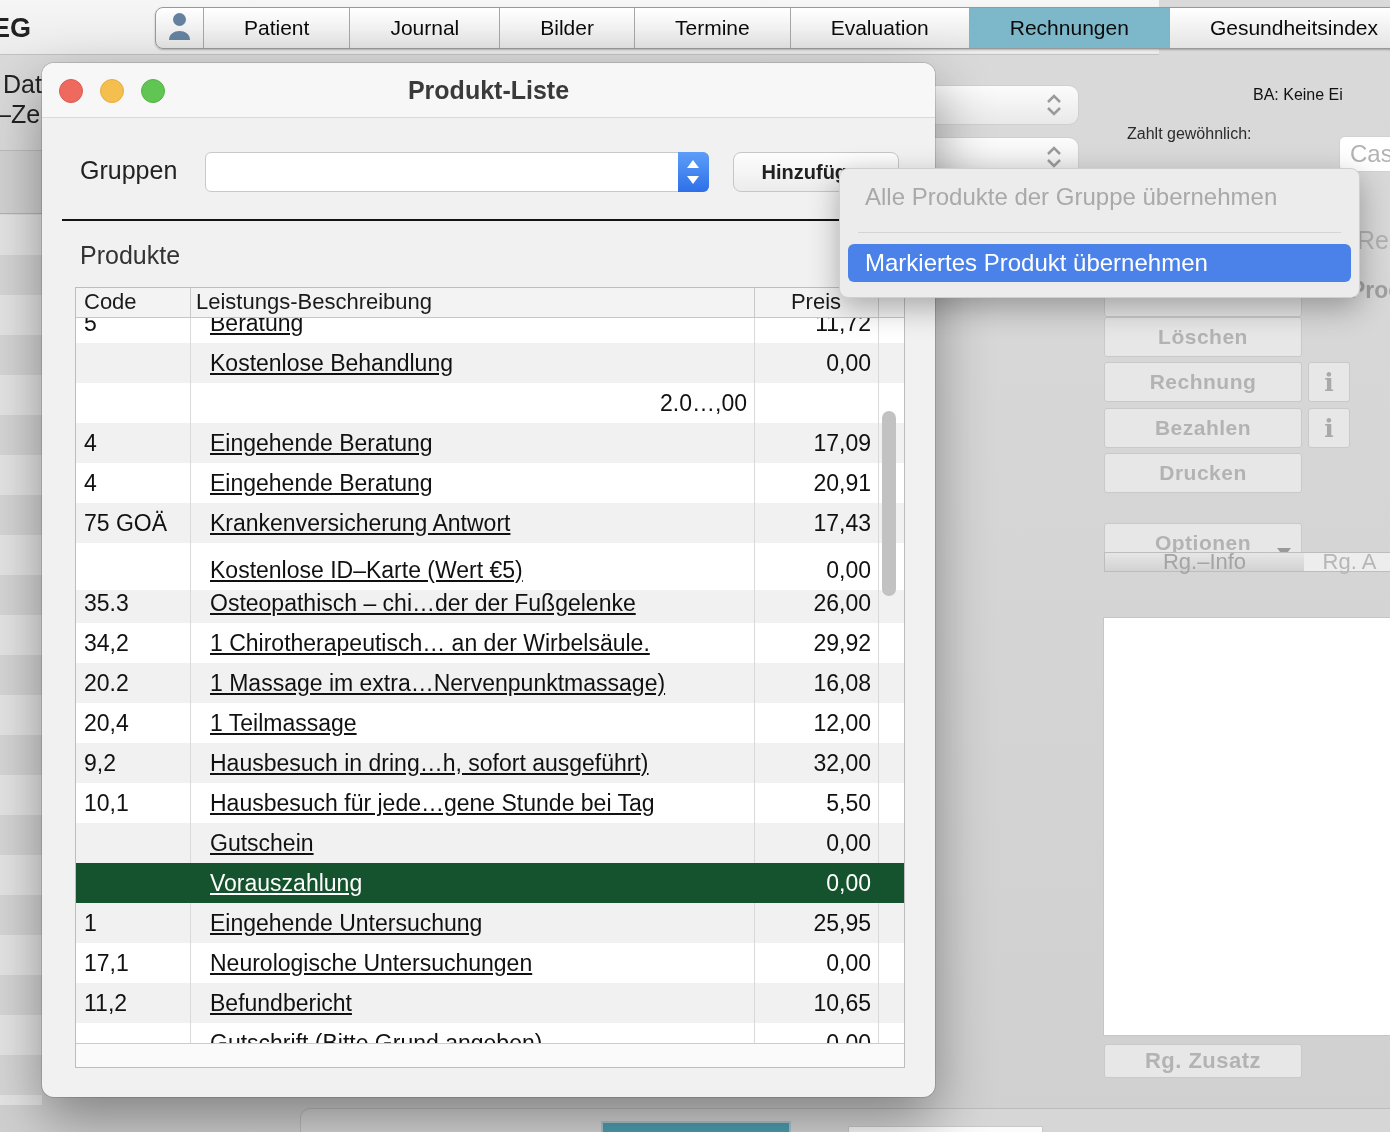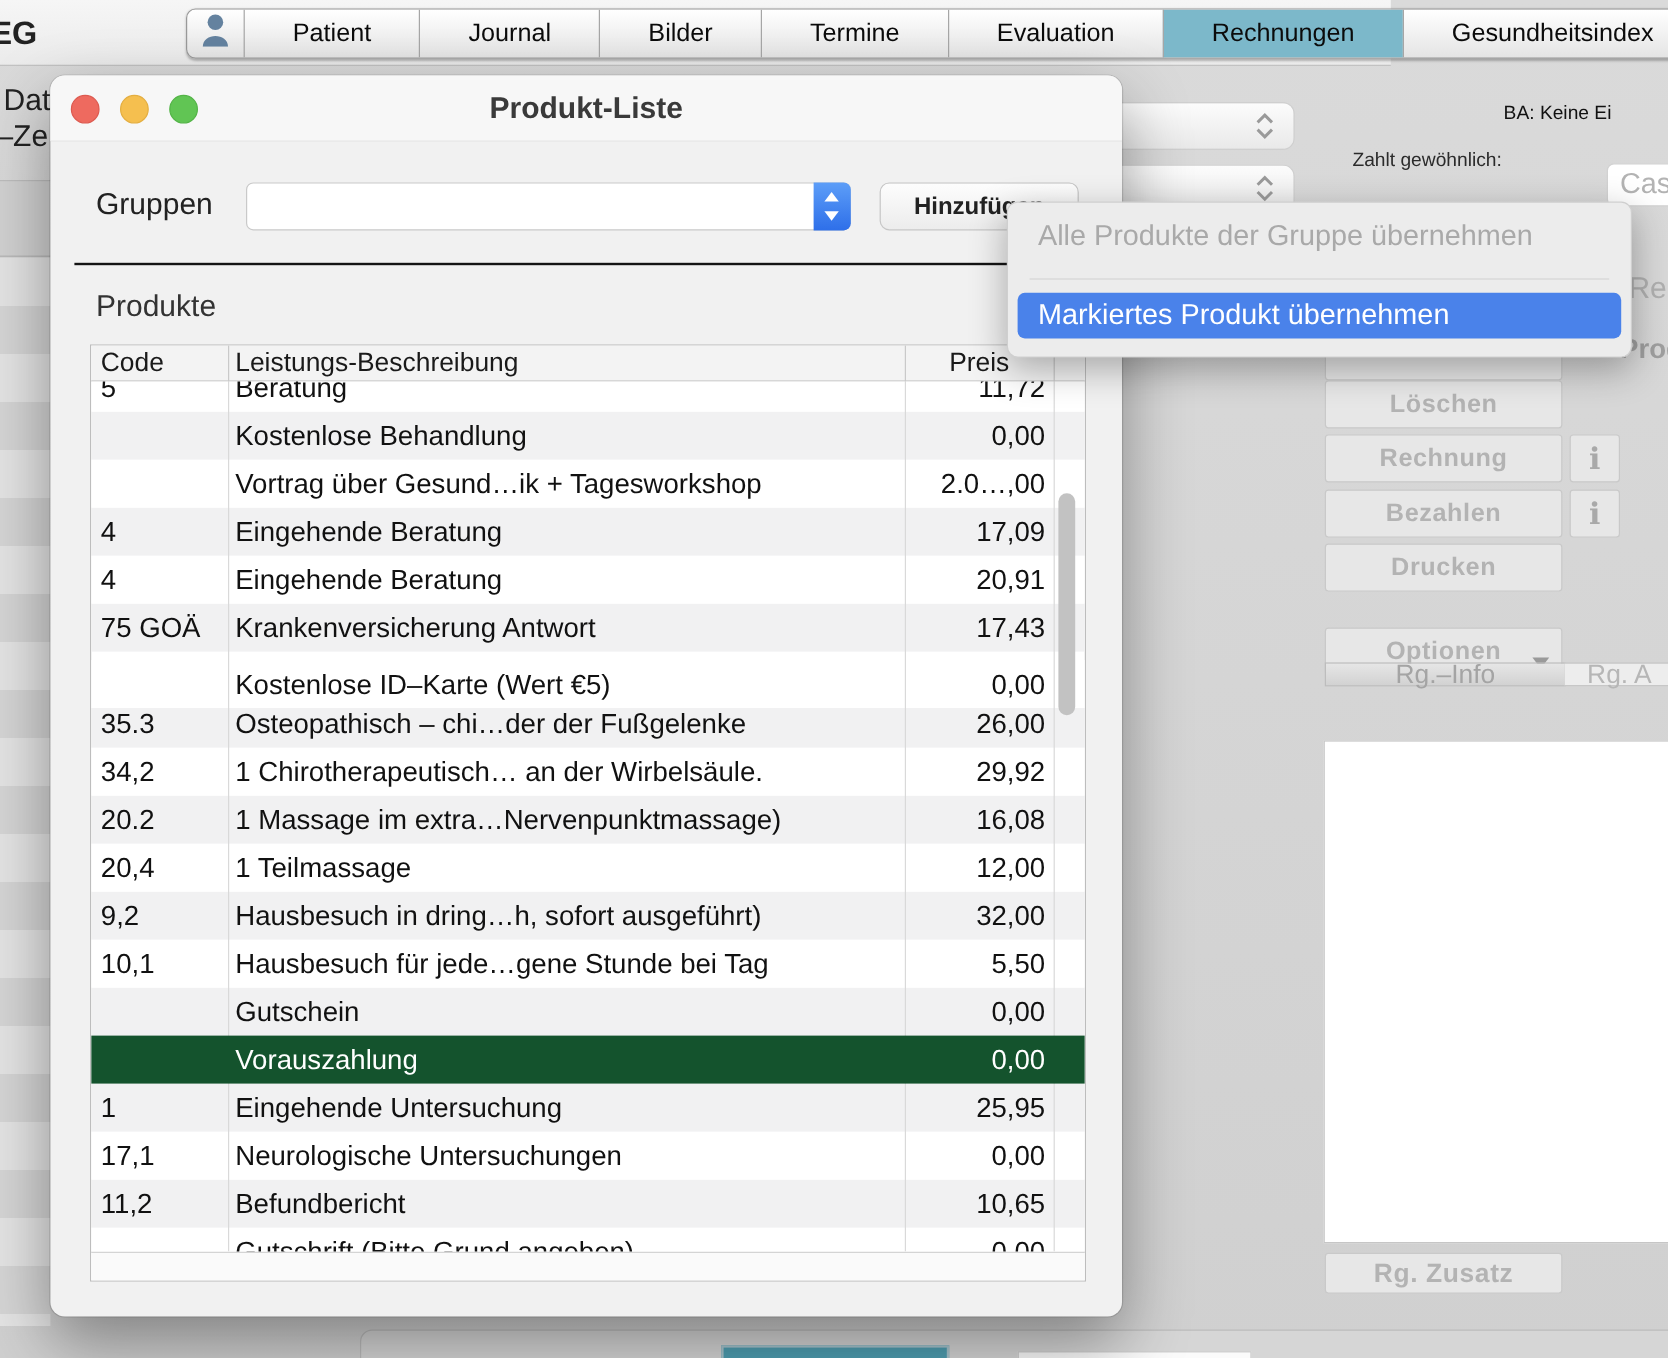--- a/index.html
+++ b/index.html
@@ -100,21 +100,21 @@
   .thead .vline{background:#c9c9c9;height:30px;top:0;}
   .tbody{position:absolute;left:0;top:30px;width:828px;height:725px;overflow:hidden;}
   .trow{position:absolute;left:0;width:828px;height:40px;display:grid;
     grid-template-columns:114px 564px 124px 26px;align-items:center;z-index:1;}
   .trow.odd{background:#ffffff;}
   .trow.even{background:#f1f1f2;}
   .trow.selected{background:#14532d;color:#fff;z-index:3;}
   .tcell{font-size:23px;color:#111;white-space:nowrap;overflow:hidden;}
   .trow.selected .tcell{color:#fff;}
   .tcell.code{padding-left:8px;}
-  .tcell.desc{padding-left:6px;}
+  .tcell.desc{padding-left:20px;text-decoration:underline;}
   .tcell.price{text-align:right;padding-right:7px;}
   .tfoot{position:absolute;left:0;top:755px;width:828px;height:23px;background:#fafafa;
     border-top:1px solid #cbcbcb;}
   .scroll-thumb{position:absolute;left:806px;top:123px;width:14px;height:185px;border-radius:7px;
     background:#c2c2c2;z-index:4;}
 
   
   .menu{position:absolute;left:839px;top:168px;width:521px;height:130px;background:#ececec;
     border:1px solid #cfcfcf;border-radius:9px;box-shadow:0 10px 30px rgba(0,0,0,.3);z-index:30;
     box-sizing:border-box;}
@@ -301,21 +301,20 @@
             <div class="tcell desc">Eingehende Beratung</div>
             <div class="tcell price">20,91</div>
           </div>
           <div class="trow even" style="top: 105px;">
             <div class="tcell code">4</div>
             <div class="tcell desc">Eingehende Beratung</div>
             <div class="tcell price">17,09</div>
           </div>
           <div class="trow odd" style="top: 65px;">
             <div class="tcell code"></div>
-            <div class="tcell desc">Vortrag über Gesund…ik + Tagesworkshop</div>
             <div class="tcell price">2.0…,00</div>
           </div>
           <div class="trow even" style="top: 25px;">
             <div class="tcell code"></div>
             <div class="tcell desc">Kostenlose Behandlung</div>
             <div class="tcell price">0,00</div>
           </div>
           <div class="trow odd" style="top: -15px;">
             <div class="tcell code">5</div>
             <div class="tcell desc">Beratung</div>

